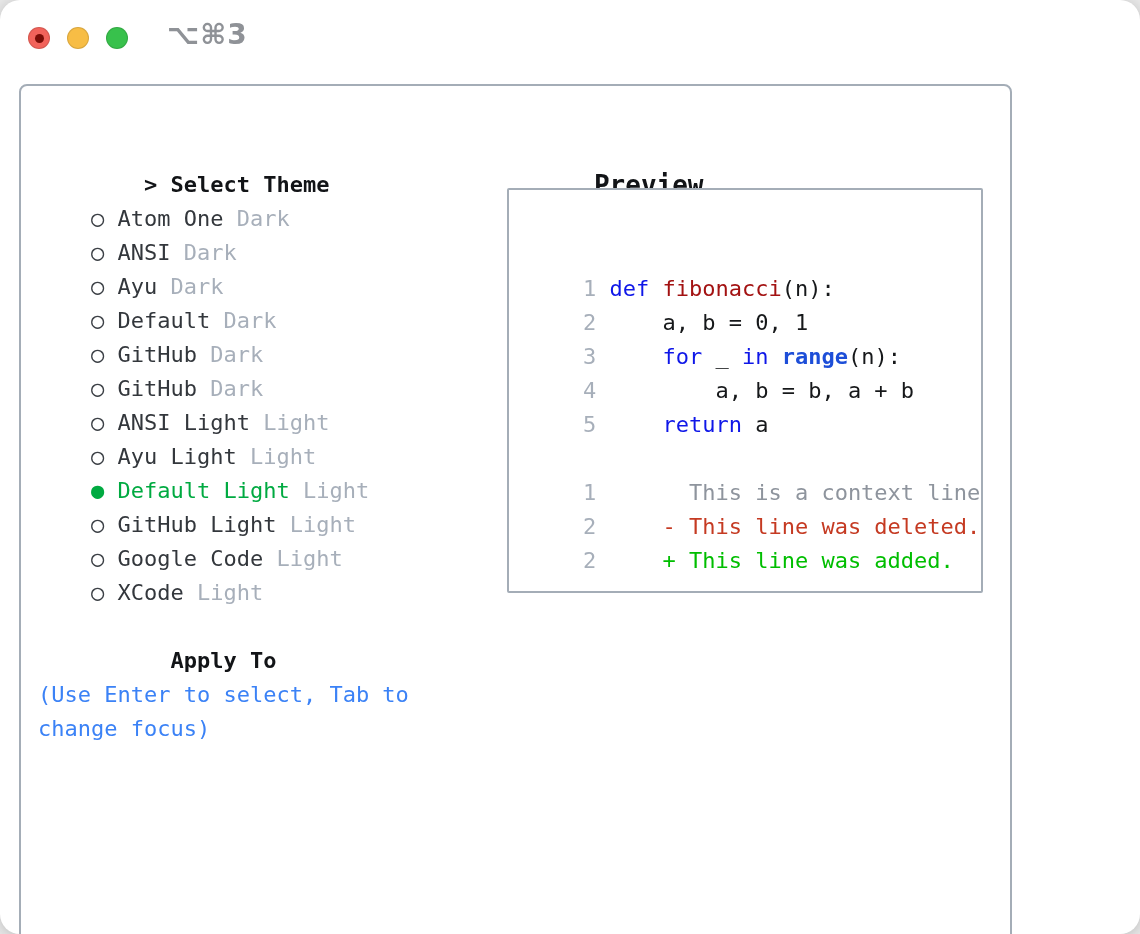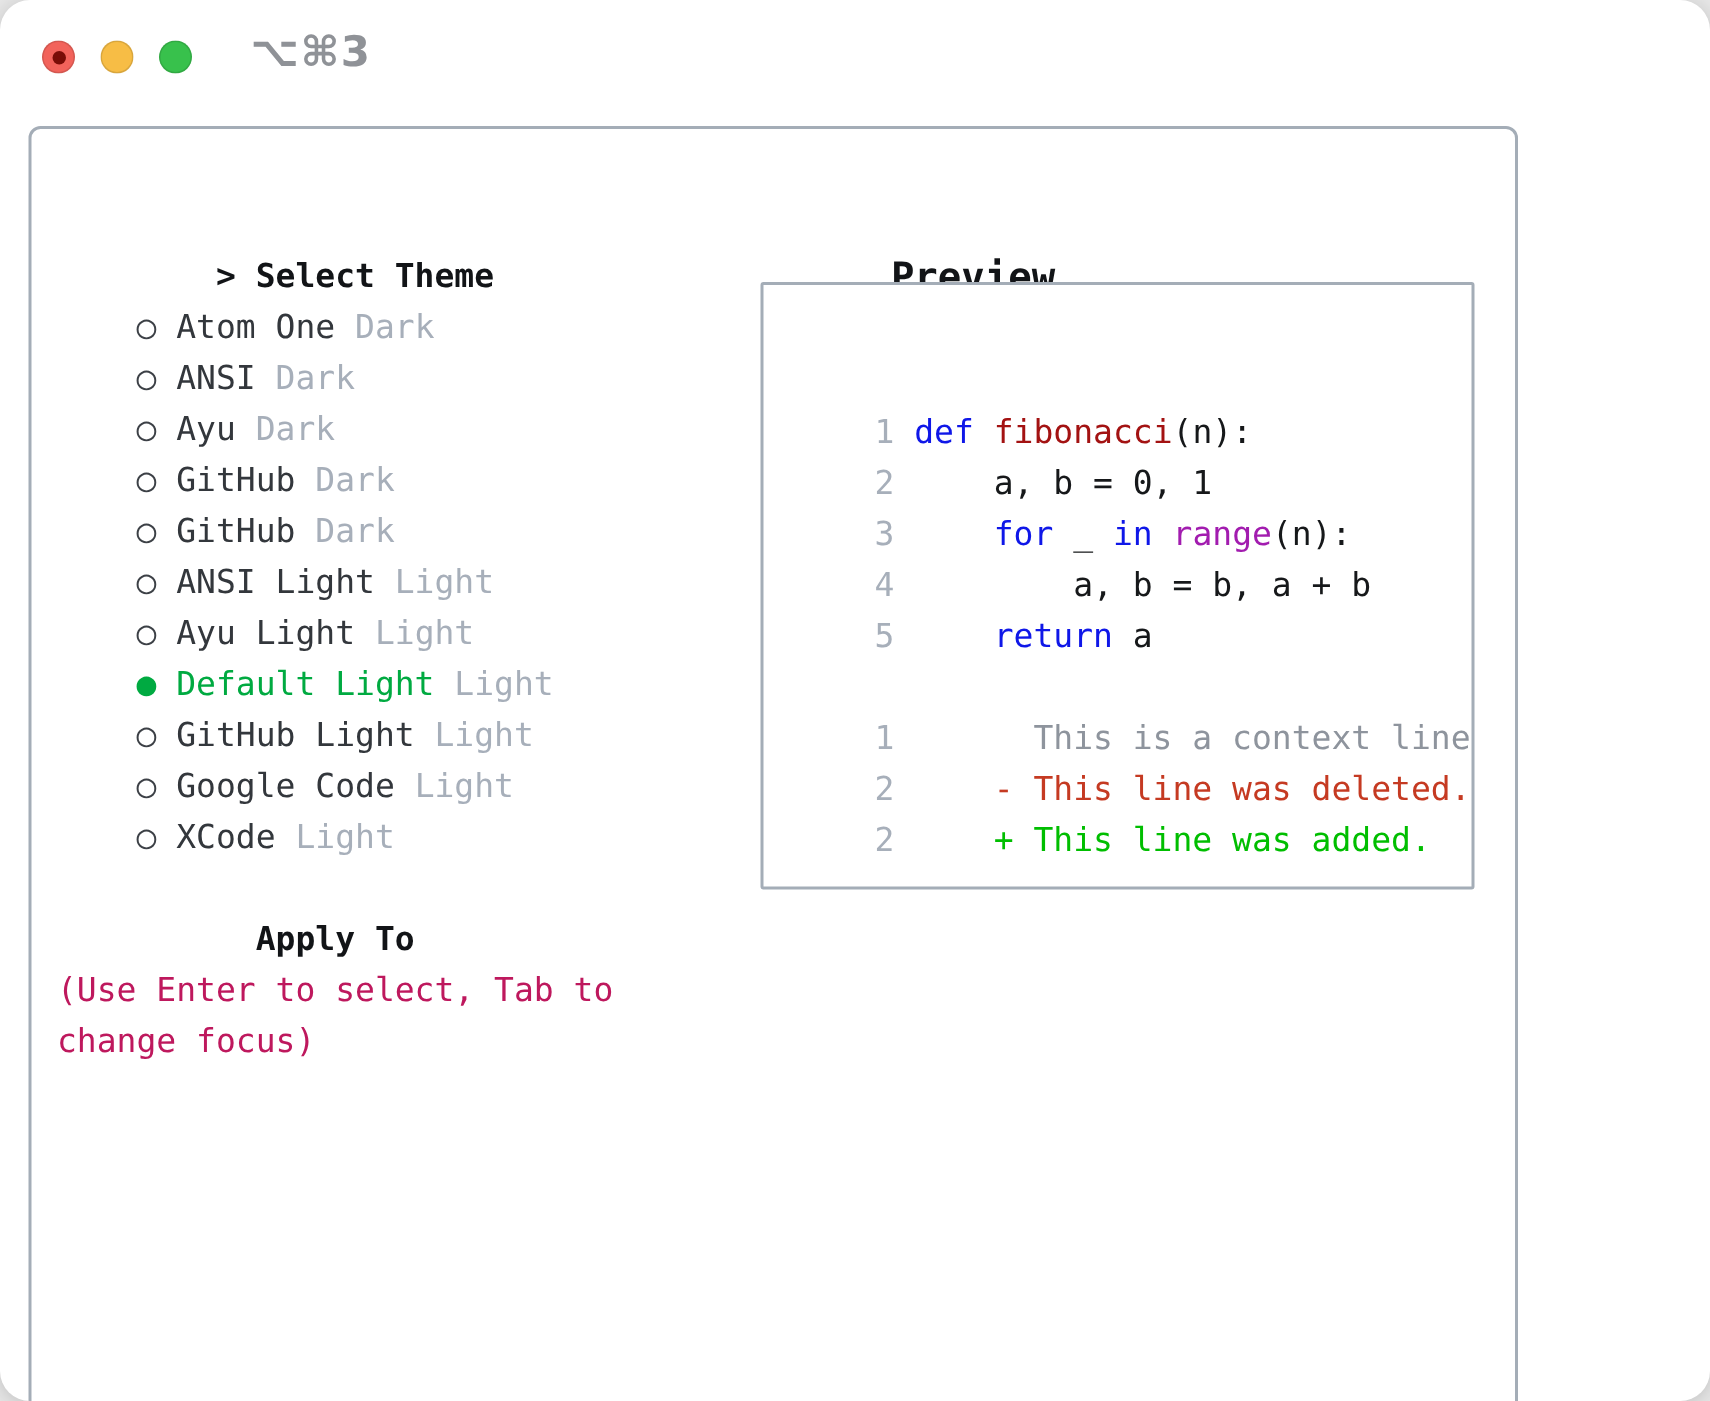--- a/index.html
+++ b/index.html
@@ -26,34 +26,34 @@
     border:2px solid #a4adb7;border-radius:8px;box-sizing:border-box;background:#fff;
   }
   .row{height:34px;line-height:34px;white-space:pre;font-size:22px;color:#33373c;}
   .left-col{position:absolute;left:17px;top:48px;}
   .marker{display:inline-block;width:2ch;color:#3c4046;}
   .hdr{font-weight:bold;color:#121417;}
   .prefix{font-weight:bold;color:#121417;}
   .variant{color:#a7afba;}
   .row.selected .marker,.row.selected .opt-name{color:#00aa41;}
   .opt-name{color:#33373c;}
-  .help{color:#be185d;}
+  .help{color:#3b82f6;}
   
   .preview-title{position:absolute;left:479px;top:48px;height:34px;line-height:34px;font-size:26px;}
   .preview-box{
     position:absolute;left:486px;top:102px;width:476px;height:405px;
     border:2px solid #a4adb7;border-radius:2px;box-sizing:border-box;
     padding:14px 0 0 21px;overflow:hidden;background:#fff;
   }
   .num{display:inline-block;width:2ch;color:#a7afba;}
   .dnum{display:inline-block;width:6ch;color:#a7afba;}
   .dmark{display:inline-block;width:2ch;}
   .tok-pl{color:#16181a;}
   .tok-kw{color:#0f17e8;text-align:center;}
-  .tok-bi{color:#a21caf;}
+  .tok-bi{color:#1d4ed8;font-weight:bold;}
   .tok-fn{color:#a31212;}
   .diff-context .dtext{color:#8e949d;}
   .diff-deleted .dtext,.diff-deleted .dmark{color:#c53a22;}
   .diff-added .dtext,.diff-added .dmark{color:#00be00;}
 </style>
 </head>
 <body>
 
 <div class="window">
 
@@ -74,20 +74,23 @@
       </div>
       <div id="theme-items">
           <div class="row">
     <span class="marker">○</span><span class="opt-name">Atom One</span><span class="variant"> Dark</span>
   </div>
           <div class="row">
     <span class="marker">○</span><span class="opt-name">ANSI</span><span class="variant"> Dark</span>
   </div>
           <div class="row">
     <span class="marker">○</span><span class="opt-name">Ayu</span><span class="variant"> Dark</span>
+  </div>
+          <div class="row">
+    <span class="marker">○</span><span class="opt-name">Default</span><span class="variant"> Dark</span>
   </div>
           <div class="row">
     <span class="marker">○</span><span class="opt-name">GitHub</span><span class="variant"> Dark</span>
   </div>
           <div class="row">
     <span class="marker">○</span><span class="opt-name">GitHub</span><span class="variant"> Dark</span>
   </div>
           <div class="row">
     <span class="marker">○</span><span class="opt-name">ANSI Light</span><span class="variant"> Light</span>
   </div>

